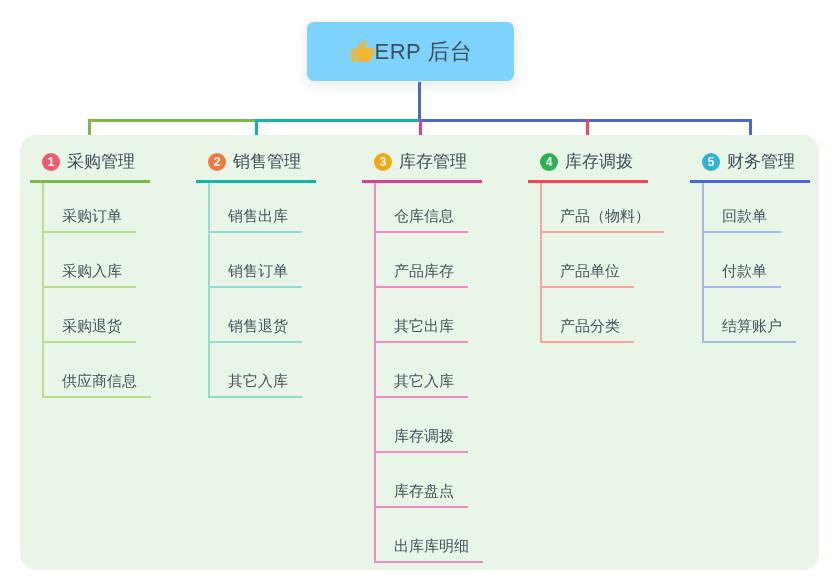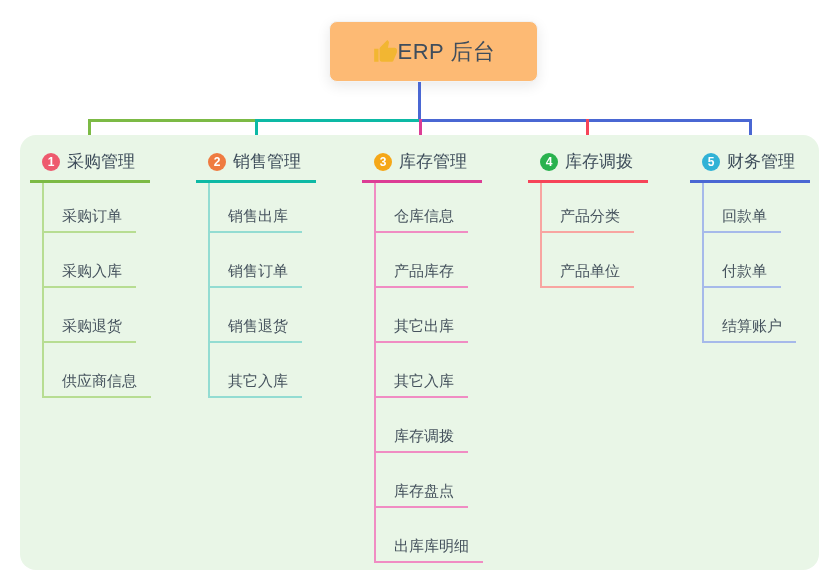--- a/index.html
+++ b/index.html
@@ -10,23 +10,23 @@
   .canvas {
     position: relative;
     width: 839px;
     height: 588px;
     background: #ffffff;
     overflow: hidden;
   }
   
   .root-card {
     position: absolute;
-    left: 329px; top: 21px;
+    left: 306px; top: 21px;
     width: 209px; height: 61px;
-    background: #fdba74;
+    background: #7dd3fc;
     border: 1px solid #f3f3f3;
     border-radius: 8px;
     box-shadow: 0 4px 14px rgba(0,0,0,0.09);
     display: flex;
     align-items: center;
     justify-content: center;
     gap: 0;
     cursor: pointer;
   }
   .root-label {
@@ -172,22 +172,23 @@
       <div class="child">出库库明细</div>
     </div>
   </div>
 
   <div class="branch b4">
     <div class="branch-title">
       <span class="badge">4</span>
       <span class="branch-label">库存调拨</span>
     </div>
     <div class="children">
+      <div class="child">产品（物料）</div>
+      <div class="child">产品单位</div>
       <div class="child">产品分类</div>
-      <div class="child">产品单位</div>
     </div>
   </div>
 
   <div class="branch b5">
     <div class="branch-title">
       <span class="badge">5</span>
       <span class="branch-label">财务管理</span>
     </div>
     <div class="children">
       <div class="child">回款单</div>

